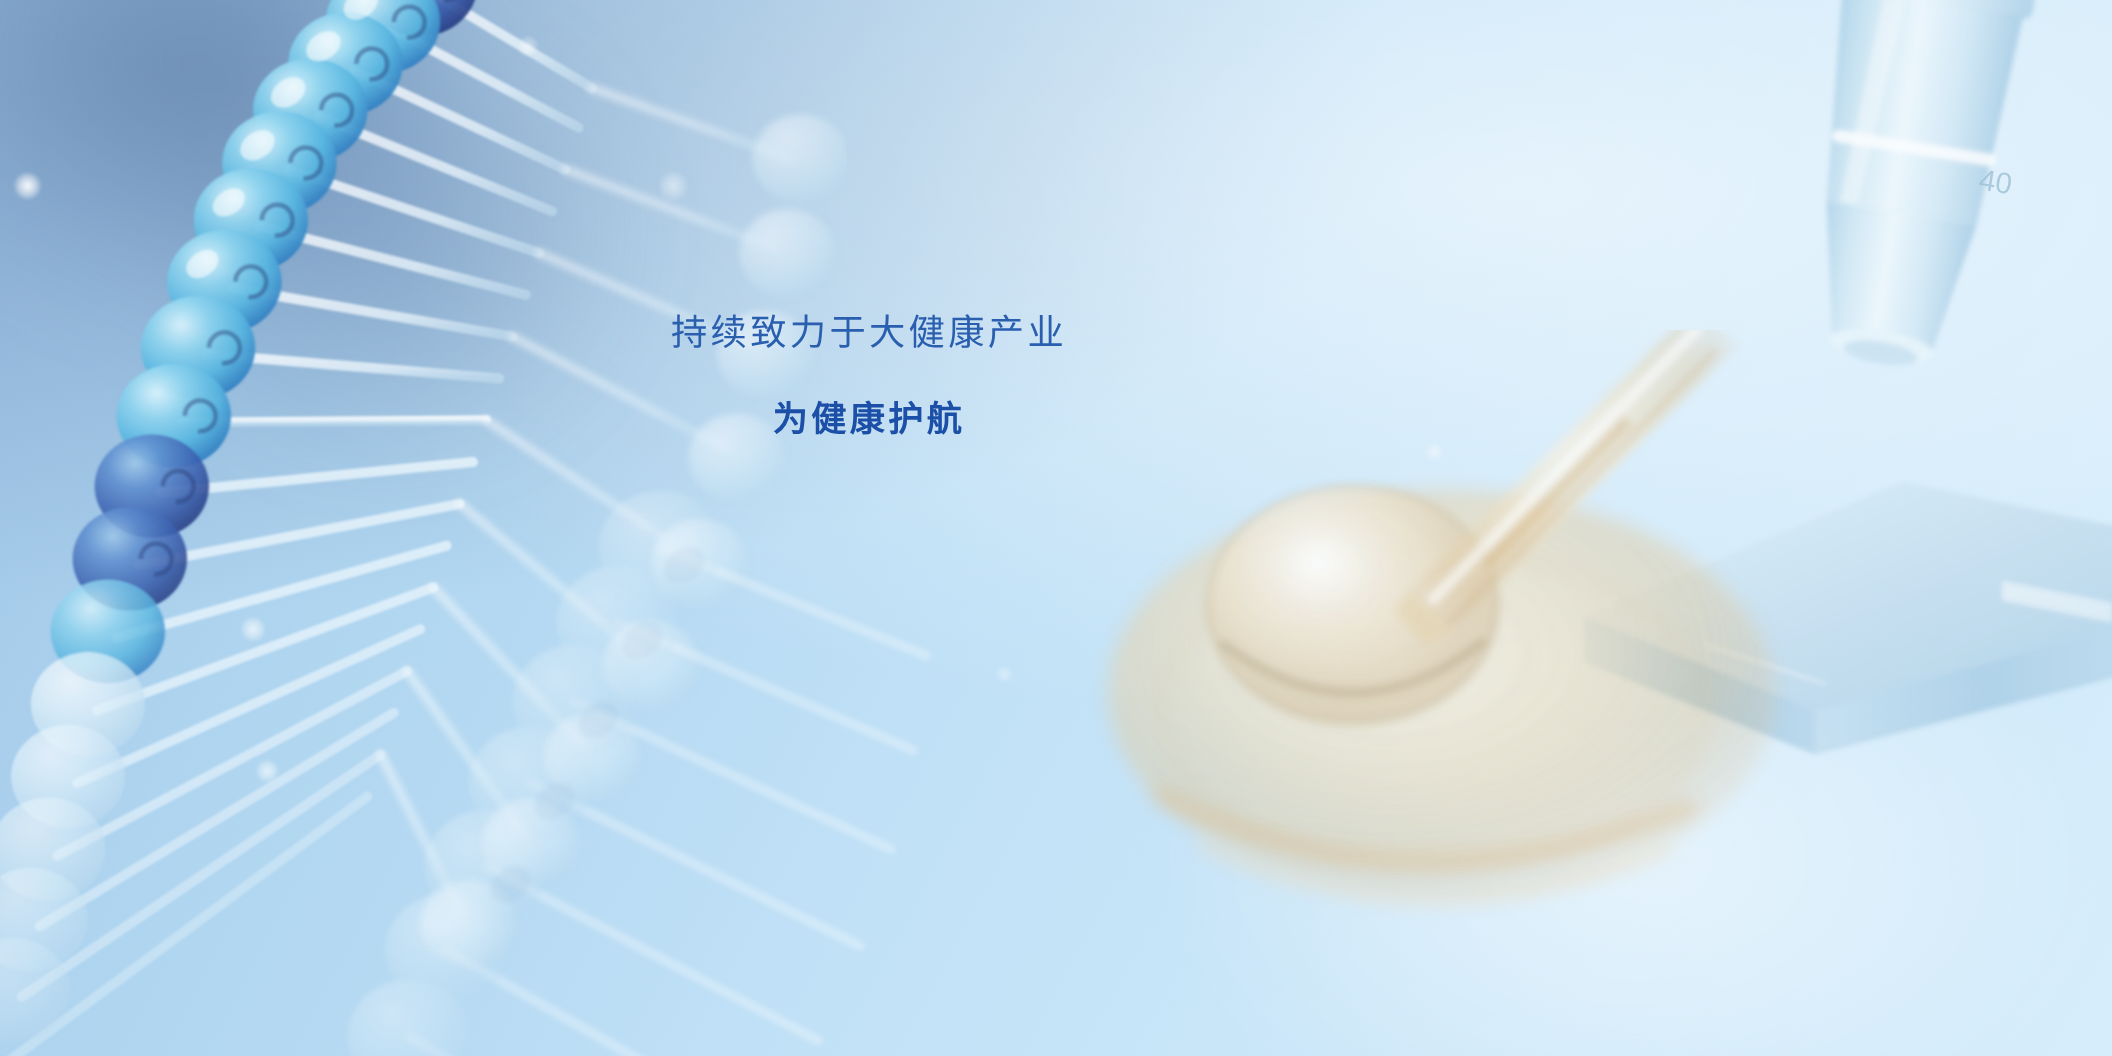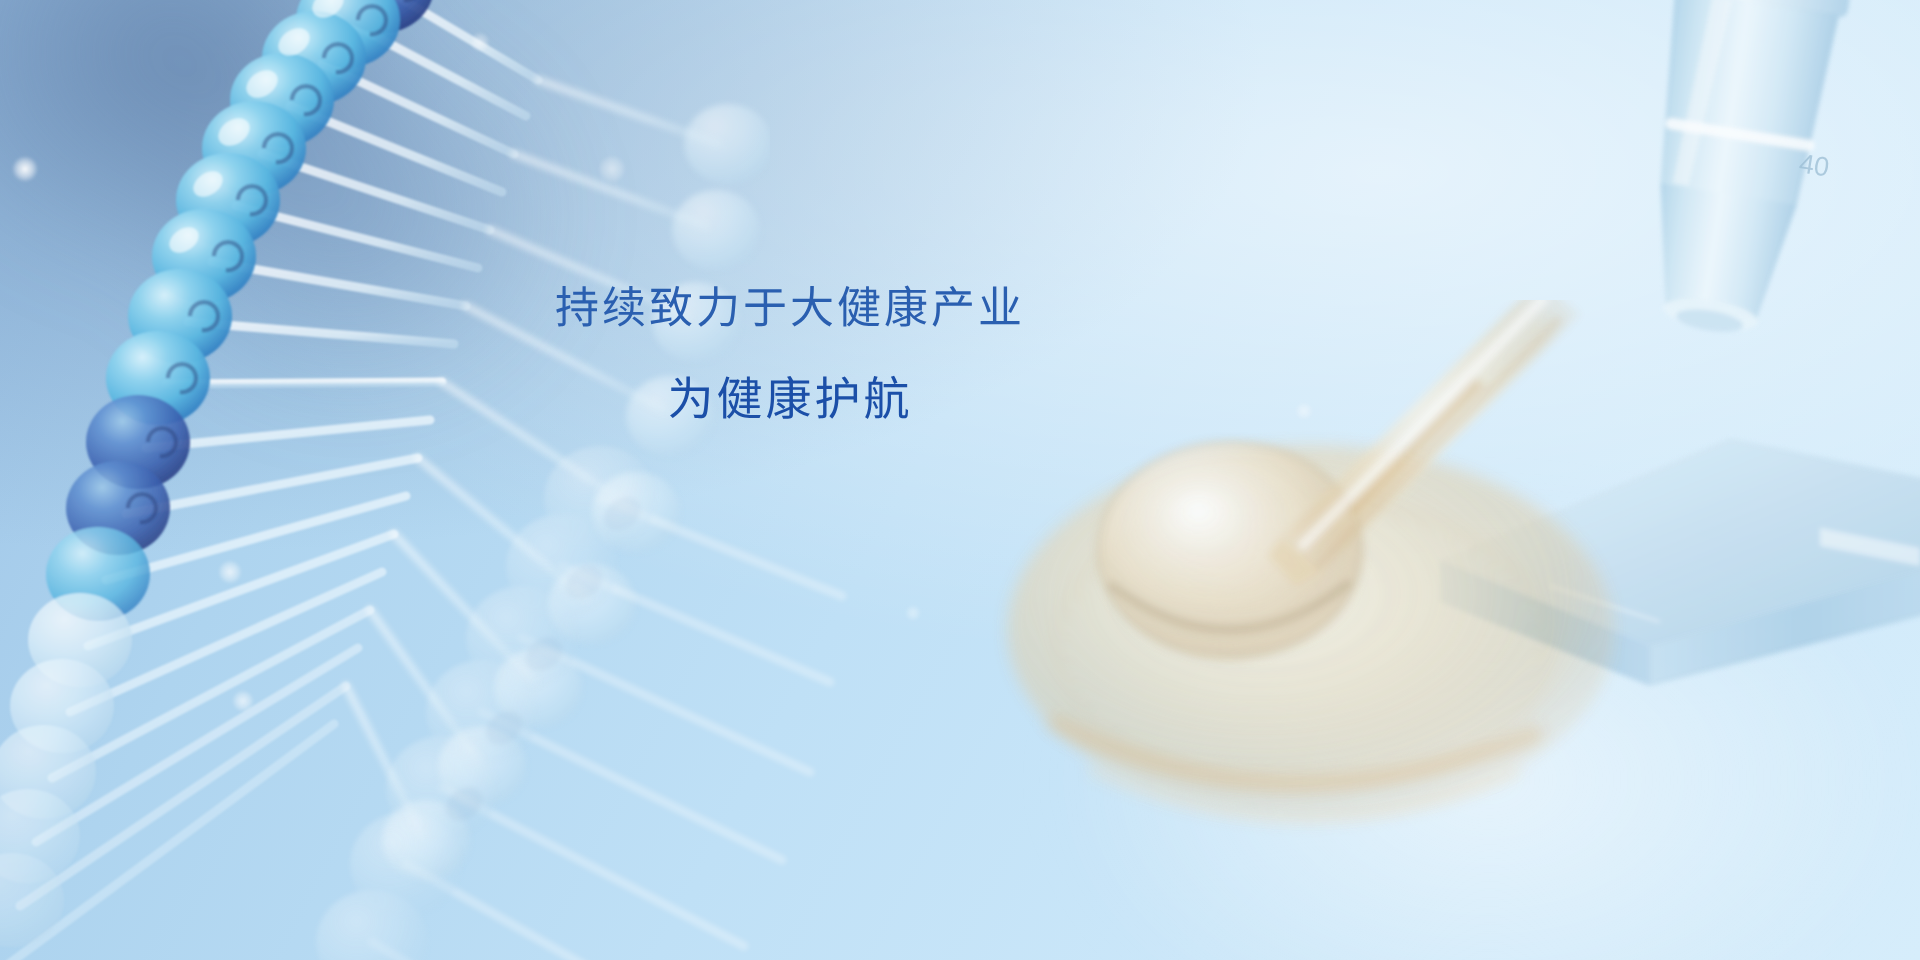--- a/index.html
+++ b/index.html
@@ -113,29 +113,29 @@
     user-select: none;
   }
   .line-title {
     font-size: 62px;
     font-weight: bold;
     letter-spacing: 3px;
     color: #1b4fa8;
     margin: 0 0 38px 0;
   }
   .line-sub {
-    font-size: 44px;
+    font-size: 33px;
     font-weight: normal;
     letter-spacing: 3px;
     color: #2a5fb0;
     margin: 0 0 46px 0;
   }
   .line-slogan {
-    font-size: 46px;
-    font-weight: normal;
+    font-size: 32px;
+    font-weight: bold;
     letter-spacing: 3px;
     color: #1b4fa8;
     margin: 0;
   }
 </style>
 </head>
 <body>
 
 <div class="banner">
 

